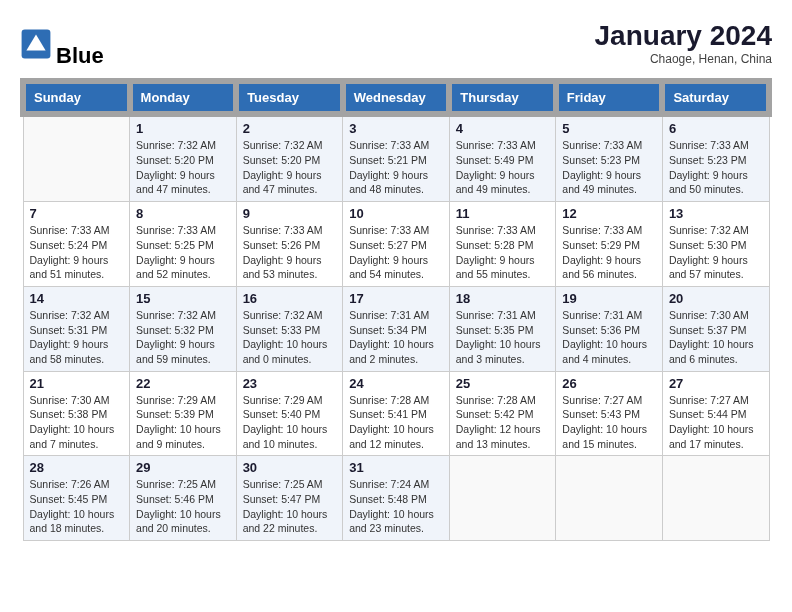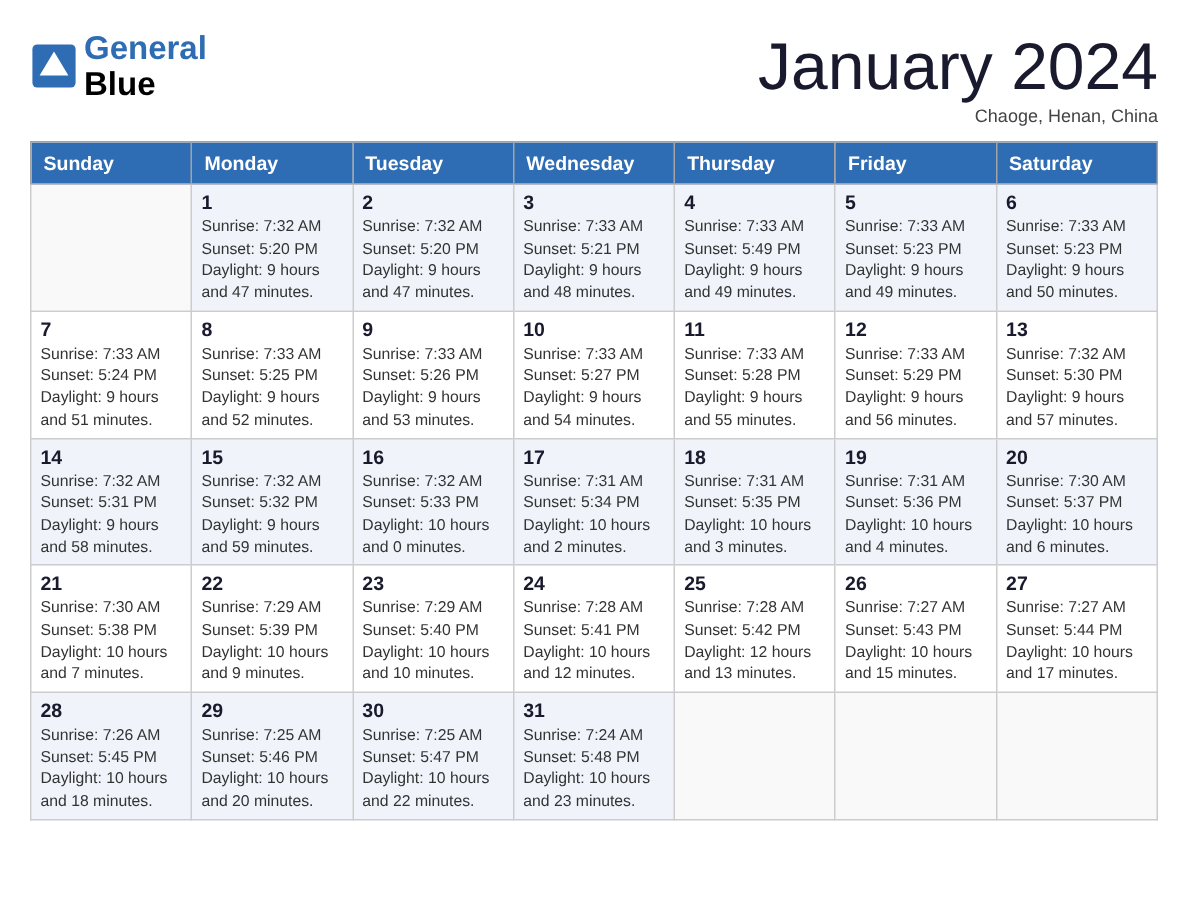--- a/index.html
+++ b/index.html
@@ -31,41 +31,41 @@
     }
     .logo-icon {
       width: 32px;
       height: 32px;
       margin-right: 4px;
     }
     .title-block {
       text-align: right;
     }
     .title-month {
-      font-size: 44px;
-      font-weight: normal;
+      font-size: 28px;
+      font-weight: bold;
       color: #1a1a2e;
     }
     .title-location {
       font-size: 12px;
       color: #444;
     }
     table {
       width: 100%;
       border-collapse: collapse;
       font-size: 11px;
     }
     thead tr th {
       background-color: #2e6db4;
       color: #fff;
       text-align: left;
       padding: 6px 8px;
       font-size: 13px;
       font-weight: bold;
-      border: 1px solid #a3a3a3;
+      border: 6px solid #a3a3a3;
     }
     tbody tr td {
       border: 1px solid #ccc;
       vertical-align: top;
       padding: 4px 6px;
       width: 14.28%;
       min-height: 80px;
       height: 80px;
     }
     tbody tr:nth-child(odd) td {
@@ -93,21 +93,21 @@
 </head>
 <body>
 
 <div class="header">
   <div class="logo">
     <svg class="logo-icon" viewBox="0 0 40 40">
       <rect x="2" y="2" width="36" height="36" rx="4" fill="#2e6db4"></rect>
       <polygon points="20,8 32,28 8,28" fill="white"></polygon>
     </svg>
     <div class="logo-text">
-      <span style="color:#2e6db4;">General</span><br>
+      <br>
       <span>Blue</span>
     </div>
   </div>
   <div class="title-block">
     <div class="title-month">January 2024</div>
     <div class="title-location">Chaoge, Henan, China</div>
   </div>
 </div>
 
 <table>

